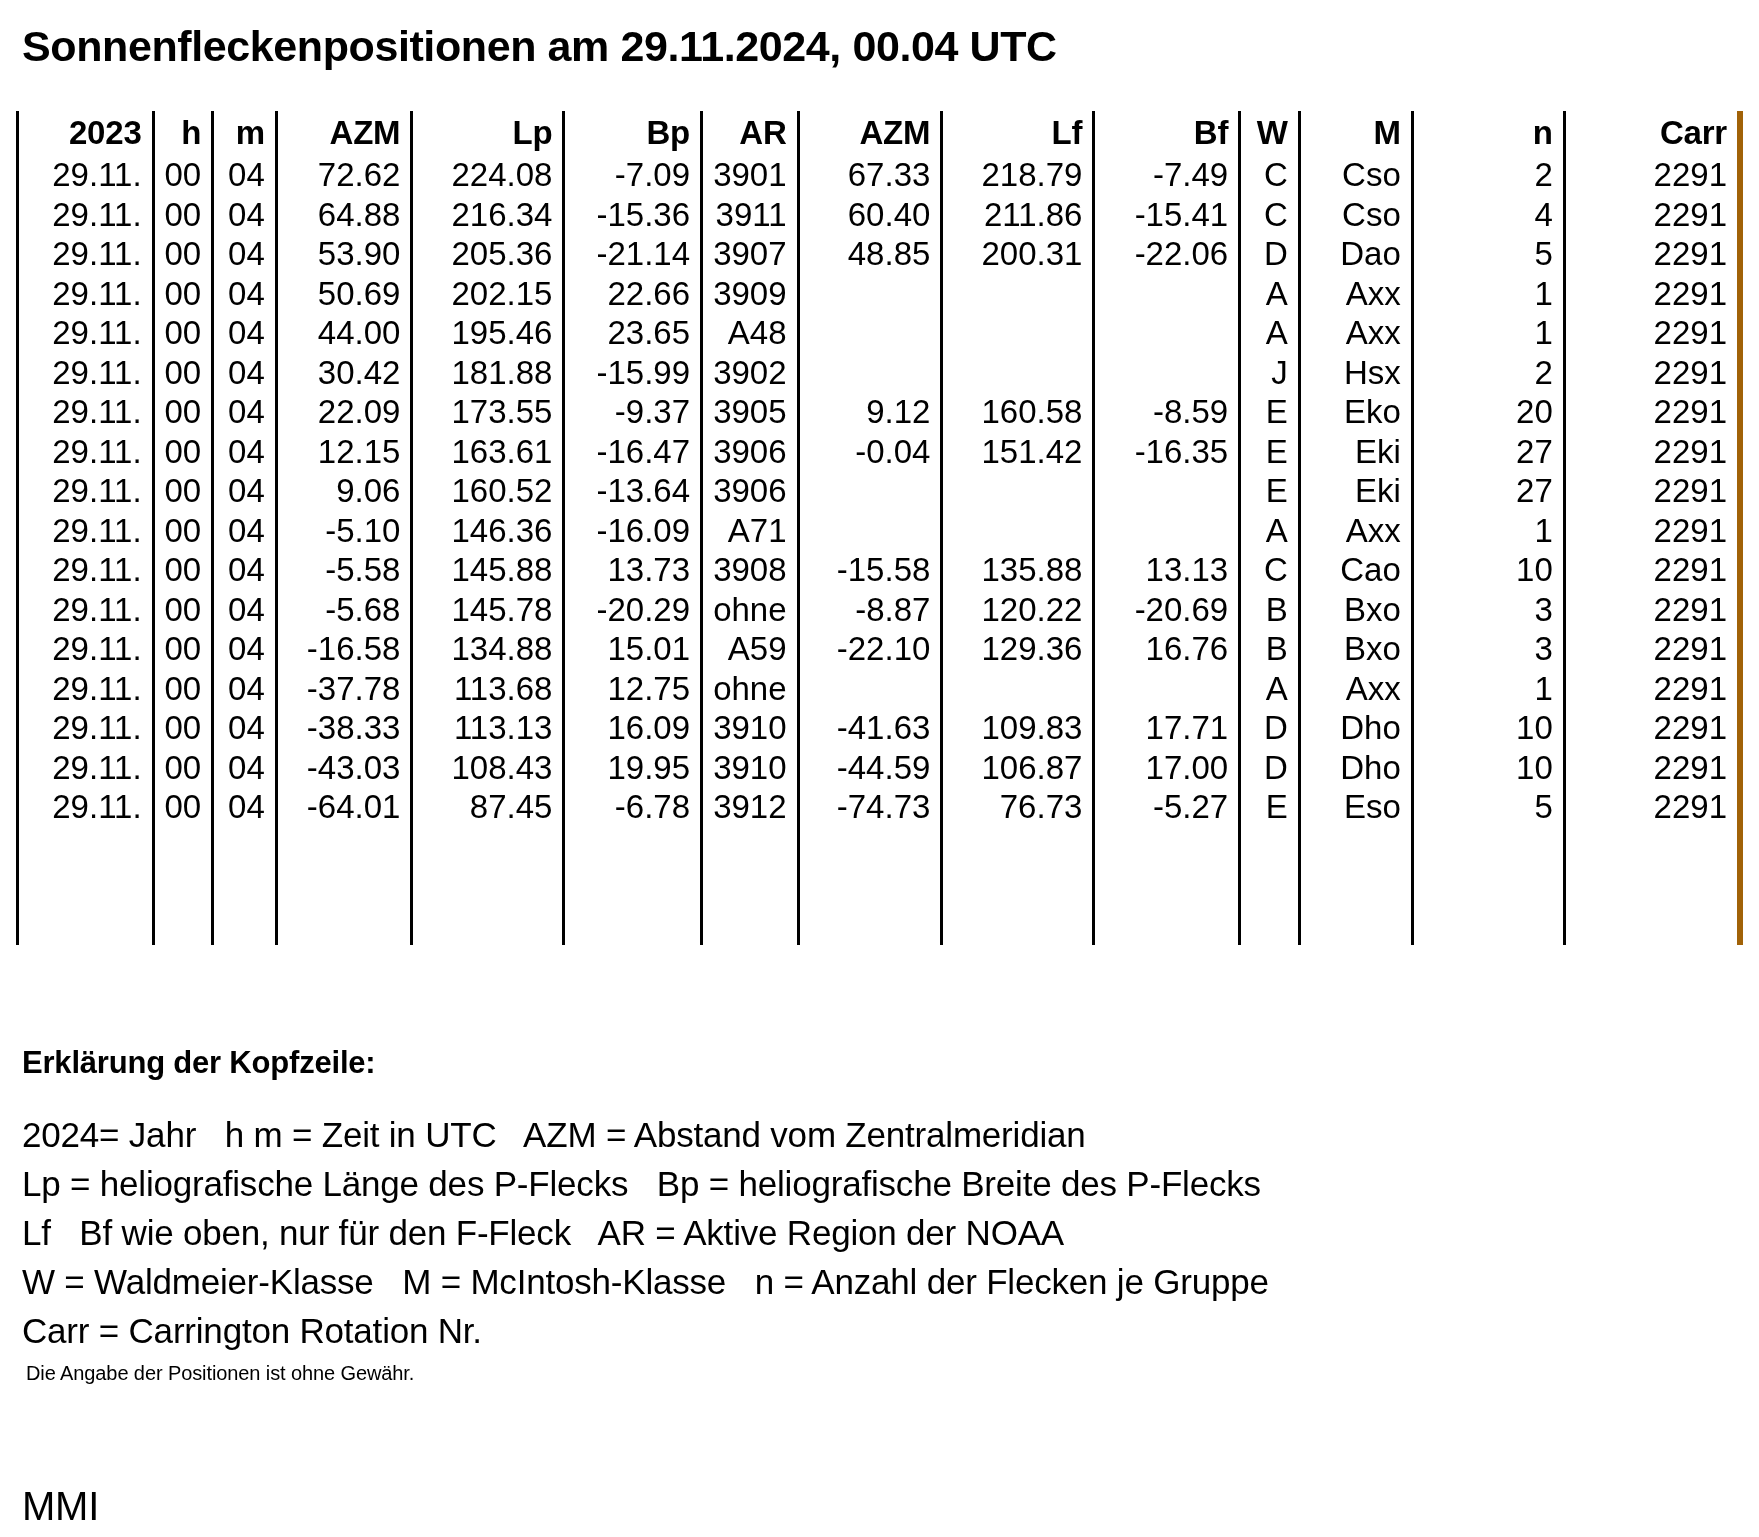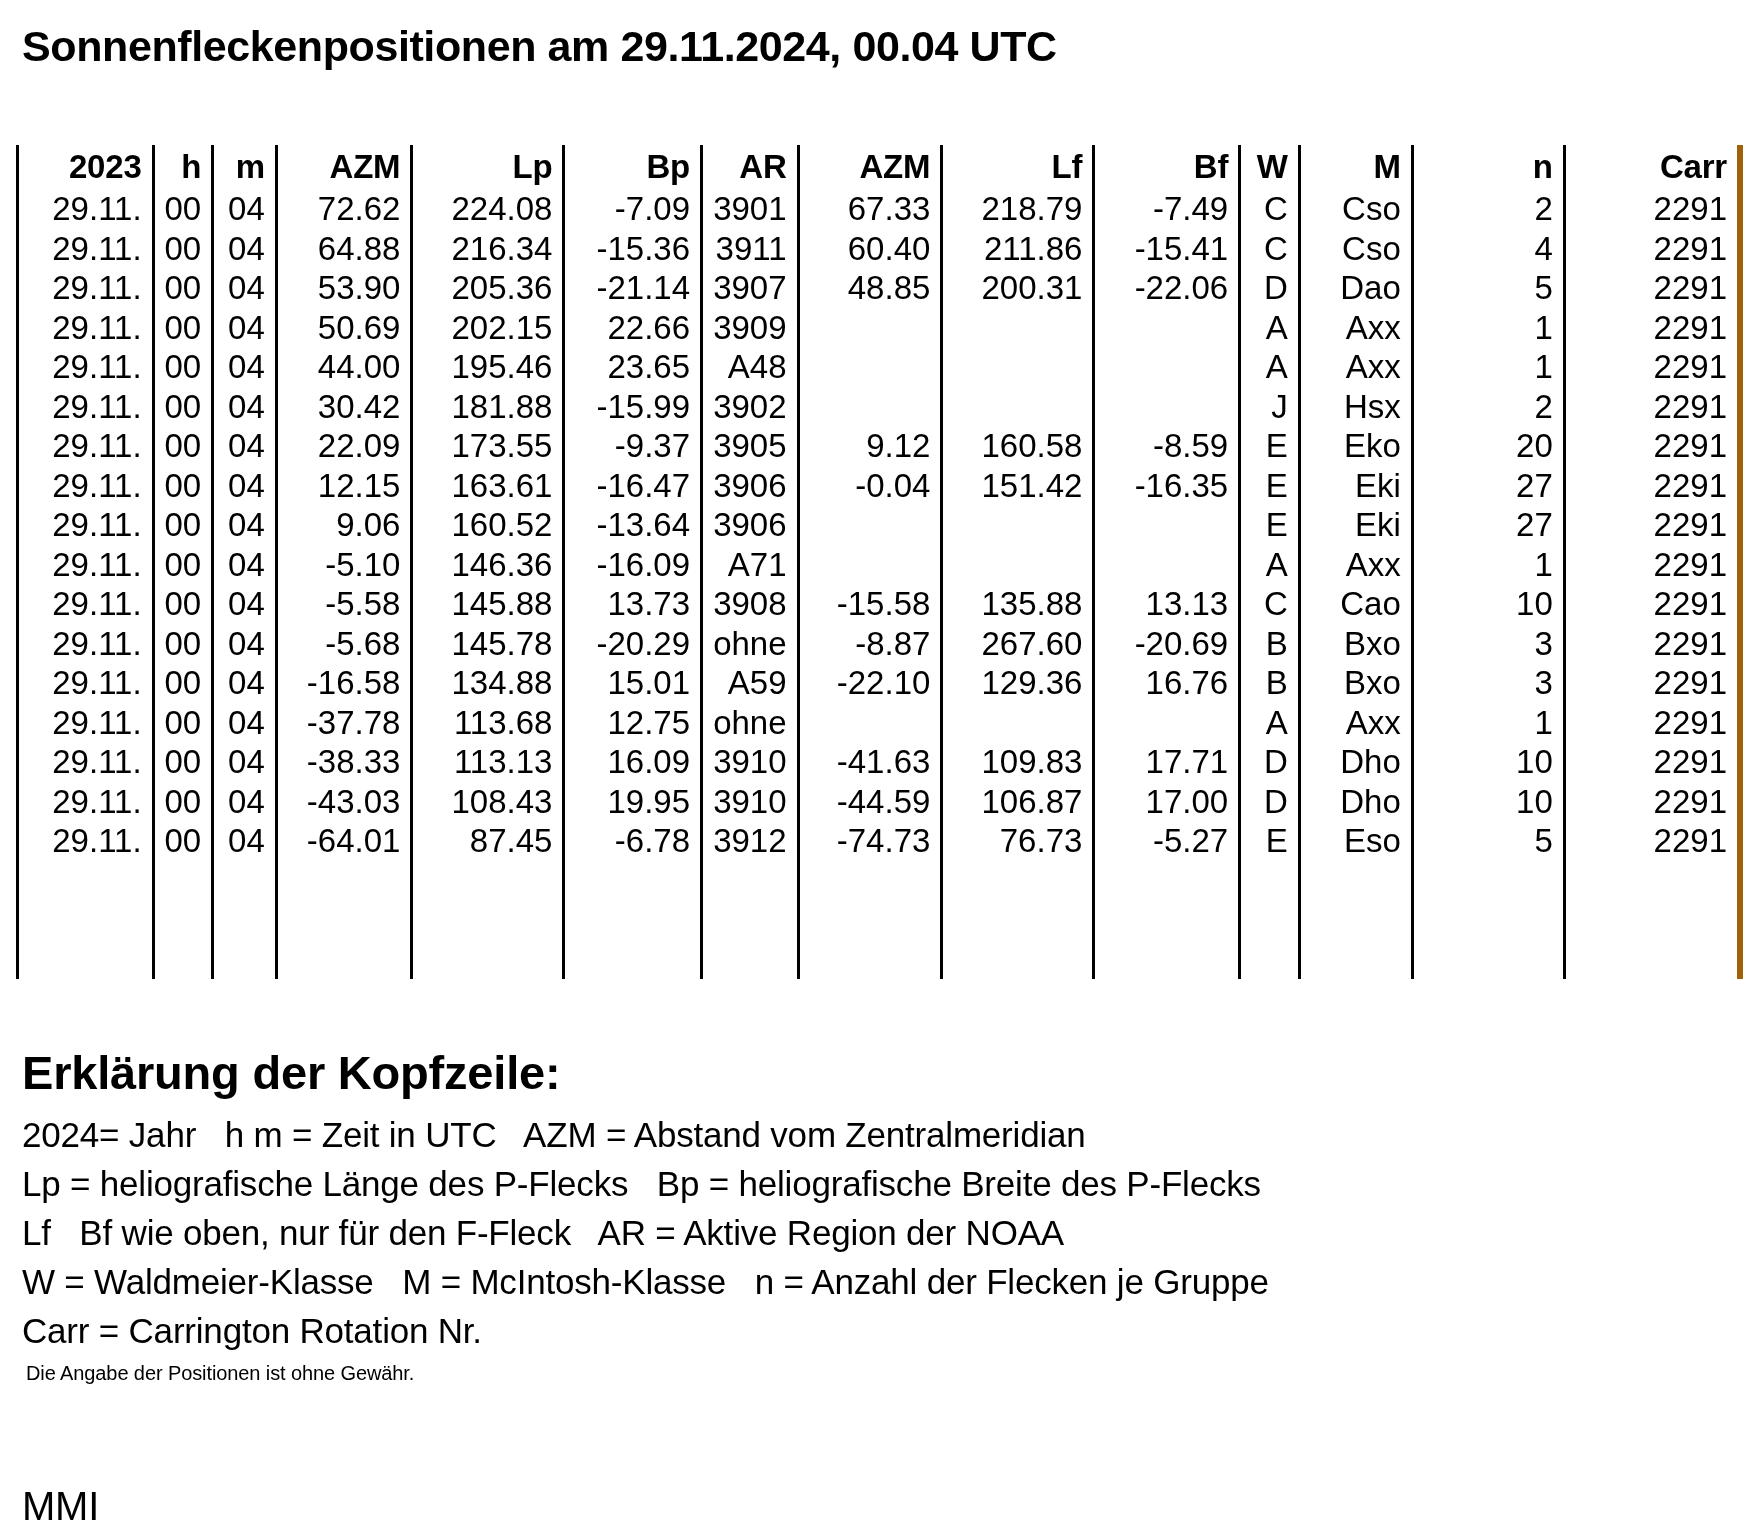--- a/index.html
+++ b/index.html
@@ -35,21 +35,20 @@
     white-space: nowrap;
     line-height: 1.15;
   }
 
   
   .table-wrap {
     position: absolute;
     left: 16px;
     top: 111px;
     width: 1727px;
-    margin-top: 34px;
   }
   table.sunspots {
     border-collapse: collapse;
     table-layout: fixed;
     width: 1727px;
     font-size: 33px;
   }
   table.sunspots th,
   table.sunspots td {
     padding: 0 10px 0 8px;
@@ -92,21 +91,21 @@
   col.c-n    { width: 148px; }
   col.c-carr { width: 171px; }
 
   tr.filler td { height: 39.5px; line-height: 39.5px; }
 
   
   .legend-heading {
     position: absolute;
     left: 22px;
     top: 1045px;
-    font-size: 47px;
+    font-size: 31px;
     font-weight: bold;
     letter-spacing: -0.2px;
     white-space: nowrap;
   }
   .legend-lines {
     position: absolute;
     left: 22px;
     top: 1110px;
     font-size: 35px;
     line-height: 49px;
@@ -362,21 +361,21 @@
           </tr>
           <tr>
             <td>29.11.</td>
             <td>00</td>
             <td>04</td>
             <td>-5.68</td>
             <td>145.78</td>
             <td>-20.29</td>
             <td>ohne</td>
             <td>-8.87</td>
-            <td>267.60</td>
+            <td>120.22</td>
             <td>-20.69</td>
             <td class="cell-center">B</td>
             <td class="cell-center">Bxo</td>
             <td>3</td>
             <td class="last">2291</td>
           </tr>
           <tr>
             <td>29.11.</td>
             <td>00</td>
             <td>04</td>

